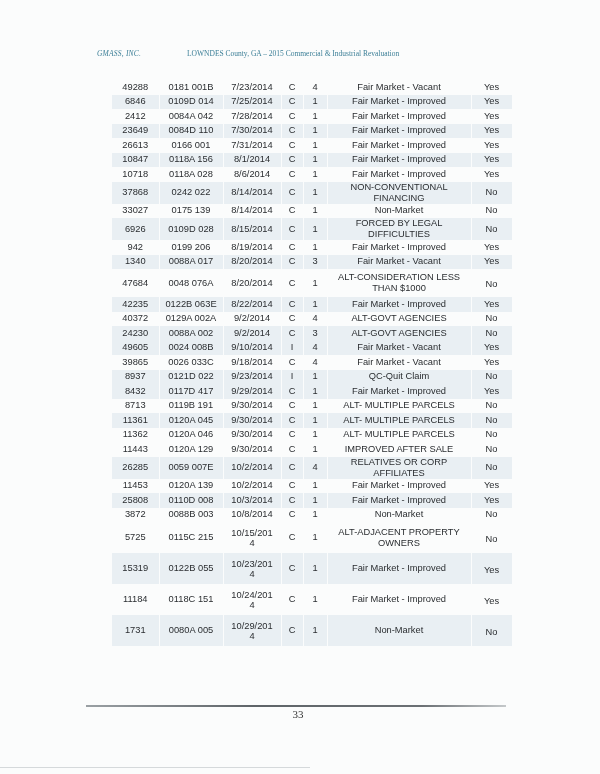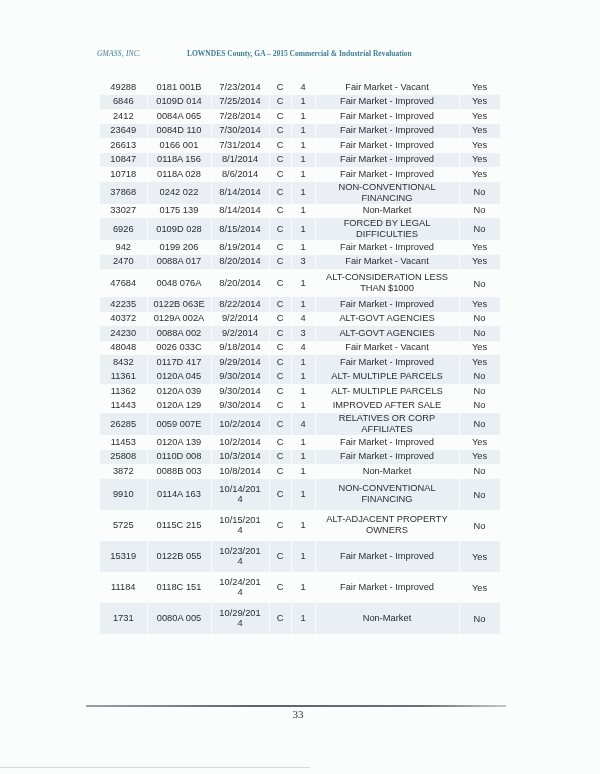--- a/index.html
+++ b/index.html
@@ -10,24 +10,24 @@
     overflow: hidden;
     font-family: "Liberation Sans", sans-serif;
   }
   .header {
     position: absolute; top: 46px; left: 0; width: 600px; height: 14px;
     font-family: "Liberation Serif", serif;
     font-size: 7.5px;
     color: #3c7f97;
   }
   .header .company { position: absolute; left: 97px; top: 3px; font-style: italic; letter-spacing: 0.2px; }
-  .header .title { position: absolute; left: 187px; top: 3px; font-weight: bold; }
+  .header .title { position: absolute; left: 187px; top: 3px; font-weight: normal; }
 
   table.data {
-    position: absolute; top: 80px; left: 100px;
+    position: absolute; top: 80px; left: 112px;
     width: 400px;
     border-collapse: collapse;
     font-size: 9.3px;
     color: #2a2d30;
     table-layout: fixed;
   }
   table.data td {
     text-align: center;
     vertical-align: middle;
     padding: 0 1px;
@@ -89,21 +89,21 @@
         <td>6846</td>
         <td>0109D 014</td>
         <td>7/25/2014</td>
         <td>C</td>
         <td>1</td>
         <td>Fair Market - Improved</td>
         <td>Yes</td>
       </tr>
       <tr>
         <td>2412</td>
-        <td>0084A 065</td>
+        <td>0084A 042</td>
         <td>7/28/2014</td>
         <td>C</td>
         <td>1</td>
         <td>Fair Market - Improved</td>
         <td>Yes</td>
       </tr>
       <tr class="alt">
         <td>23649</td>
         <td>0084D 110</td>
         <td>7/30/2014</td>
@@ -169,21 +169,21 @@
       <tr>
         <td>942</td>
         <td>0199 206</td>
         <td>8/19/2014</td>
         <td>C</td>
         <td>1</td>
         <td>Fair Market - Improved</td>
         <td>Yes</td>
       </tr>
       <tr class="alt">
-        <td>2470</td>
+        <td>1340</td>
         <td>0088A 017</td>
         <td>8/20/2014</td>
         <td>C</td>
         <td>3</td>
         <td>Fair Market - Vacant</td>
         <td>Yes</td>
       </tr>
       <tr class="tall">
         <td>47684</td>
         <td>0048 076A</td>
@@ -213,50 +213,77 @@
       </tr>
       <tr class="alt">
         <td>24230</td>
         <td>0088A 002</td>
         <td>9/2/2014</td>
         <td>C</td>
         <td>3</td>
         <td>ALT-GOVT AGENCIES</td>
         <td>No</td>
       </tr>
-      <tr>
-        <td>48048</td>
+      <tr class="alt">
+        <td>49605</td>
+        <td>0024 008B</td>
+        <td>9/10/2014</td>
+        <td>I</td>
+        <td>4</td>
+        <td>Fair Market - Vacant</td>
+        <td>Yes</td>
+      </tr>
+      <tr>
+        <td>39865</td>
         <td>0026 033C</td>
         <td>9/18/2014</td>
         <td>C</td>
         <td>4</td>
         <td>Fair Market - Vacant</td>
         <td>Yes</td>
+      </tr>
+      <tr class="alt">
+        <td>8937</td>
+        <td>0121D 022</td>
+        <td>9/23/2014</td>
+        <td>I</td>
+        <td>1</td>
+        <td>QC-Quit Claim</td>
+        <td>No</td>
       </tr>
       <tr class="alt">
         <td>8432</td>
         <td>0117D 417</td>
         <td>9/29/2014</td>
         <td>C</td>
         <td>1</td>
         <td>Fair Market - Improved</td>
         <td>Yes</td>
       </tr>
+      <tr>
+        <td>8713</td>
+        <td>0119B 191</td>
+        <td>9/30/2014</td>
+        <td>C</td>
+        <td>1</td>
+        <td>ALT- MULTIPLE PARCELS</td>
+        <td>No</td>
+      </tr>
       <tr class="alt">
         <td>11361</td>
         <td>0120A 045</td>
         <td>9/30/2014</td>
         <td>C</td>
         <td>1</td>
         <td>ALT- MULTIPLE PARCELS</td>
         <td>No</td>
       </tr>
       <tr>
         <td>11362</td>
-        <td>0120A 039</td>
+        <td>0120A 046</td>
         <td>9/30/2014</td>
         <td>C</td>
         <td>1</td>
         <td>ALT- MULTIPLE PARCELS</td>
         <td>No</td>
       </tr>
       <tr>
         <td>11443</td>
         <td>0120A 129</td>
         <td>9/30/2014</td>
@@ -293,29 +320,20 @@
         <td>Yes</td>
       </tr>
       <tr>
         <td>3872</td>
         <td>0088B 003</td>
         <td>10/8/2014</td>
         <td>C</td>
         <td>1</td>
         <td>Non-Market</td>
         <td>No</td>
-      </tr>
-      <tr class="alt tall2">
-        <td>9910</td>
-        <td>0114A 163</td>
-        <td class="date-wrap">10/14/201<br>4</td>
-        <td>C</td>
-        <td>1</td>
-        <td>NON-CONVENTIONAL FINANCING</td>
-        <td class="yn">No</td>
       </tr>
       <tr class="tall2">
         <td>5725</td>
         <td>0115C 215</td>
         <td class="date-wrap">10/15/201<br>4</td>
         <td>C</td>
         <td>1</td>
         <td>ALT-ADJACENT PROPERTY OWNERS</td>
         <td class="yn">No</td>
       </tr>

